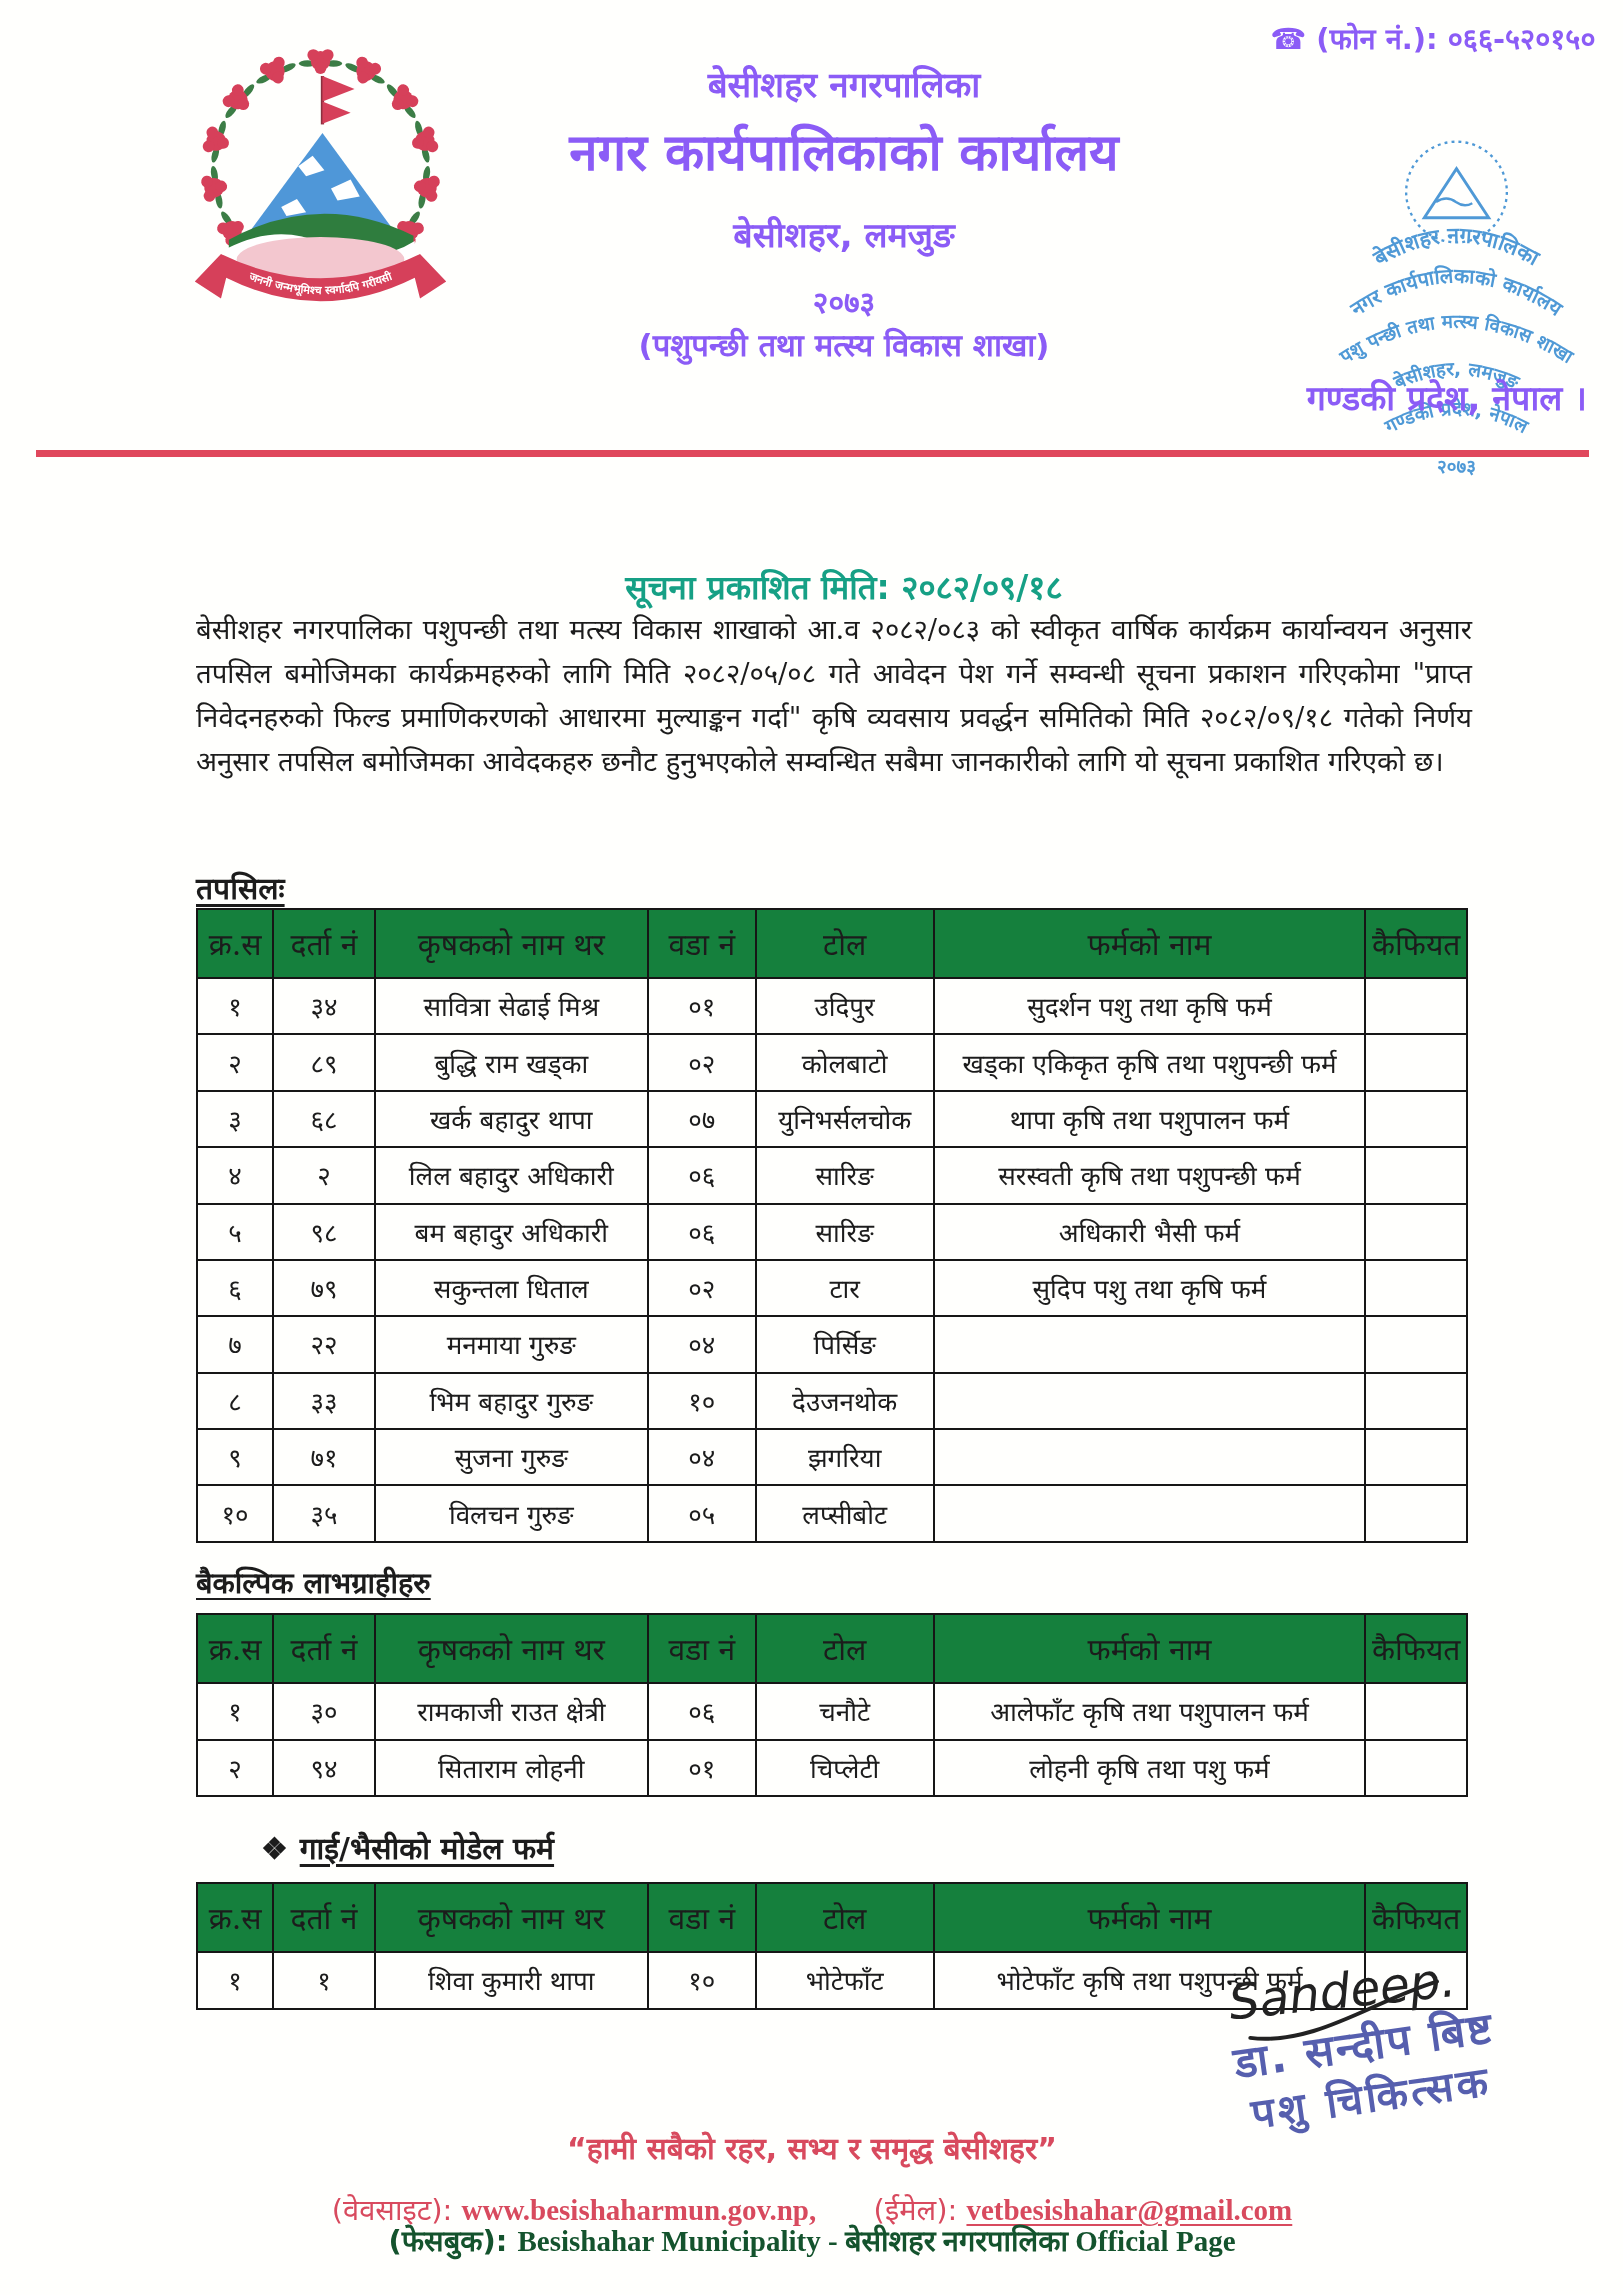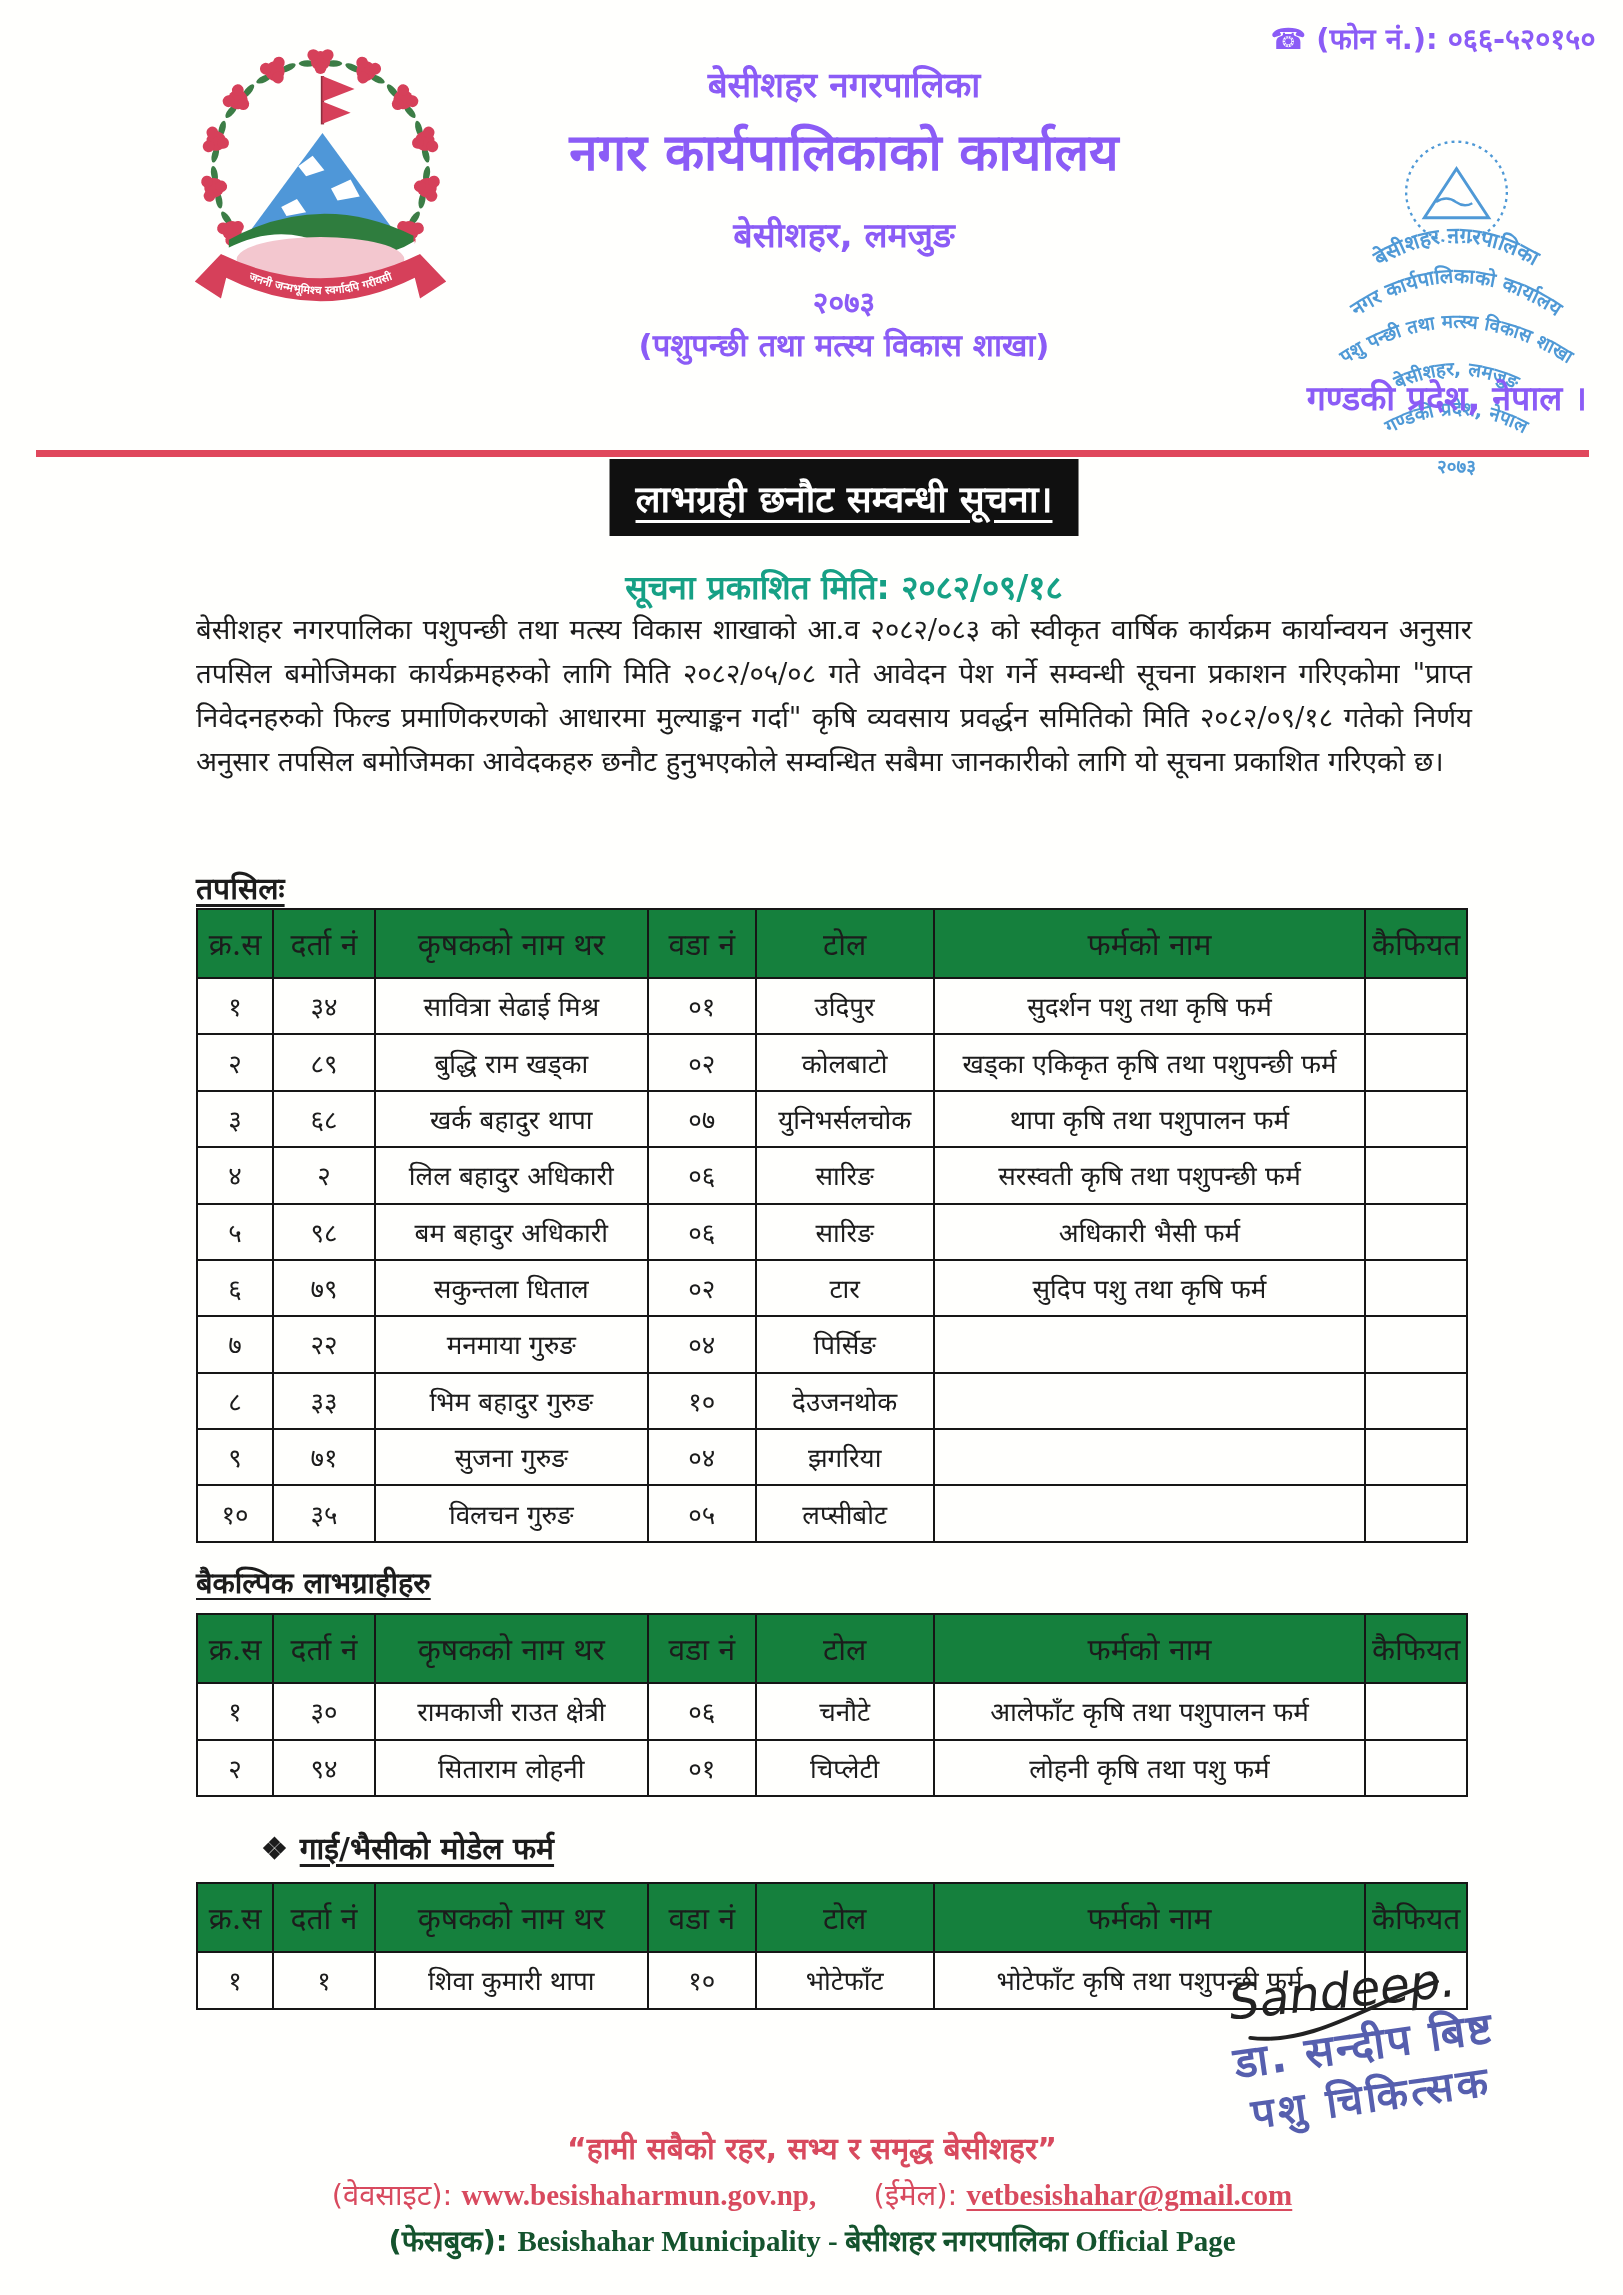--- a/index.html
+++ b/index.html
@@ -151,23 +151,20 @@
       <text font-size="32"><textPath href="#arc3" startOffset="50%" text-anchor="middle">पशु पन्छी तथा मत्स्य विकास शाखा</textPath></text>
       <text font-size="32"><textPath href="#arc4" startOffset="50%" text-anchor="middle">बेसीशहर, लमजुङ</textPath></text>
       <text font-size="32"><textPath href="#arc5" startOffset="50%" text-anchor="middle">गण्डकी प्रदेश, नेपाल</textPath></text>
       <text x="240" y="598" font-size="32" text-anchor="middle">२०७३</text>
     </g>
   </svg>
 
   <div class="abs red h-prov">गण्डकी प्रदेश, नेपाल ।</div>
 
   <div class="abs rule"></div>
-  <div class="abs title-box">
-    <span>लाभग्रही छनौट सम्वन्धी सूचना।</span>
-  </div>
   <div class="abs ctr date-line">सूचना प्रकाशित मिति: २०८२/०९/१८</div>
 
   <p class="abs body-text">बेसीशहर नगरपालिका पशुपन्छी तथा मत्स्य विकास शाखाको आ.व २०८२/०८३ को स्वीकृत वार्षिक कार्यक्रम कार्यान्वयन अनुसार तपसिल बमोजिमका कार्यक्रमहरुको लागि मिति २०८२/०५/०८ गते आवेदन पेश गर्ने सम्वन्धी सूचना प्रकाशन गरिएकोमा "प्राप्त निवेदनहरुको फिल्ड प्रमाणिकरणको आधारमा मुल्याङ्कन गर्दा" कृषि व्यवसाय प्रवर्द्धन समितिको मिति २०८२/०९/१८ गतेको निर्णय अनुसार तपसिल बमोजिमका आवेदकहरु छनौट हुनुभएकोले सम्वन्धित सबैमा जानकारीको लागि यो सूचना प्रकाशित गरिएको छ।</p>
 
   <div class="abs content">
     <p class="tapasil">तपसिलः</p>
 
     <table>
       <colgroup>
           <col class="c1">
@@ -368,21 +365,21 @@
   <svg class="abs sig" viewBox="0 0 400 180">
     <path d="M60,128 C160,140 250,70 345,42" stroke="#222" stroke-width="6" fill="none" stroke-linecap="round"></path>
     <text x="30" y="100" font-size="74" font-style="italic" fill="#222" transform="rotate(-6 30 100)">Sandeep.</text>
   </svg>
   <div class="abs stamp-purple">
     <div class="l1">डा. सन्दीप बिष्ट</div>
     <div class="l2">पशु चिकित्सक</div>
   </div>
 
   <div class="abs ctr f-slogan" style="left:812px;">“हामी सबैको रहर, सभ्य र समृद्ध बेसीशहर”</div>
-  <div class="abs ctr f-web" style="left:812px;">
+  <div class="abs ctr f-web" style="left:812px;margin-top:15px;">
     <span>(वेवसाइट):</span>
     <span class="lat">www.besishaharmun.gov.np,</span>
     <span class="gap"></span>
     <span>(ईमेल):</span>
     <span class="lat email">vetbesishahar@gmail.com</span>
   </div>
   <div class="abs ctr f-fb" style="left:812px;">
     <span>(फेसबुक):</span>
     <span class="lat">Besishahar Municipality - बेसीशहर नगरपालिका Official Page</span>
   </div>

